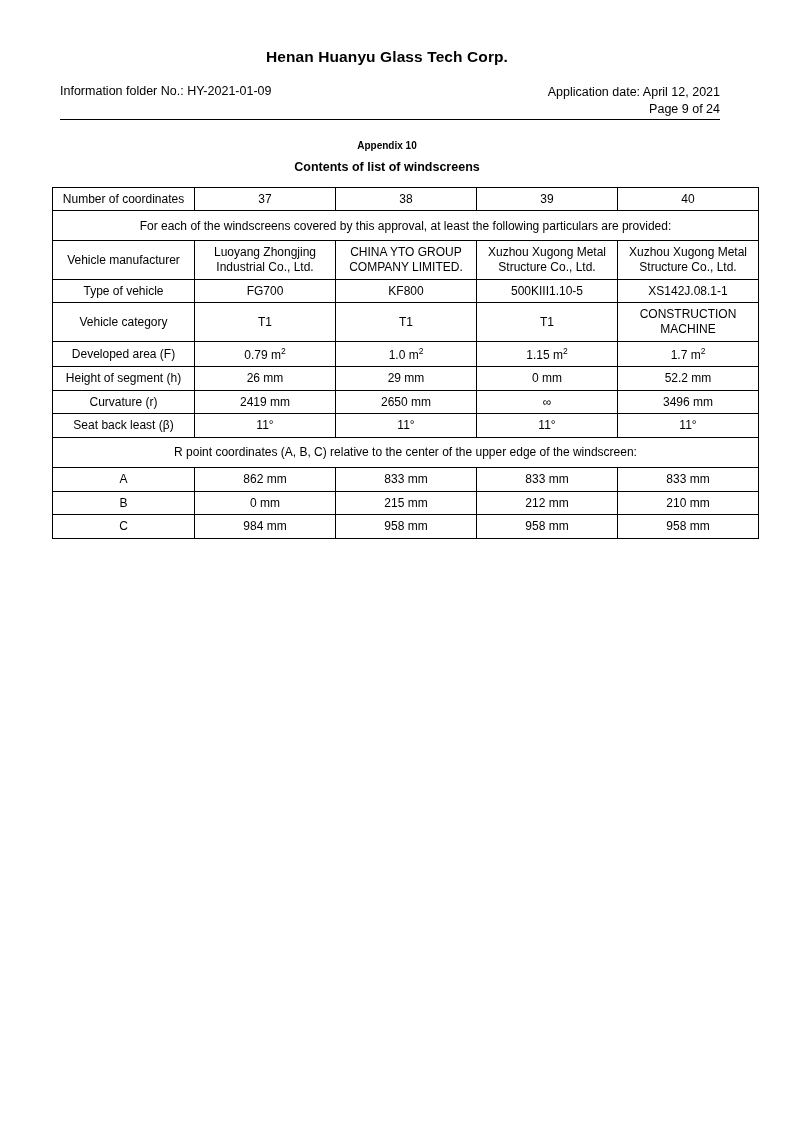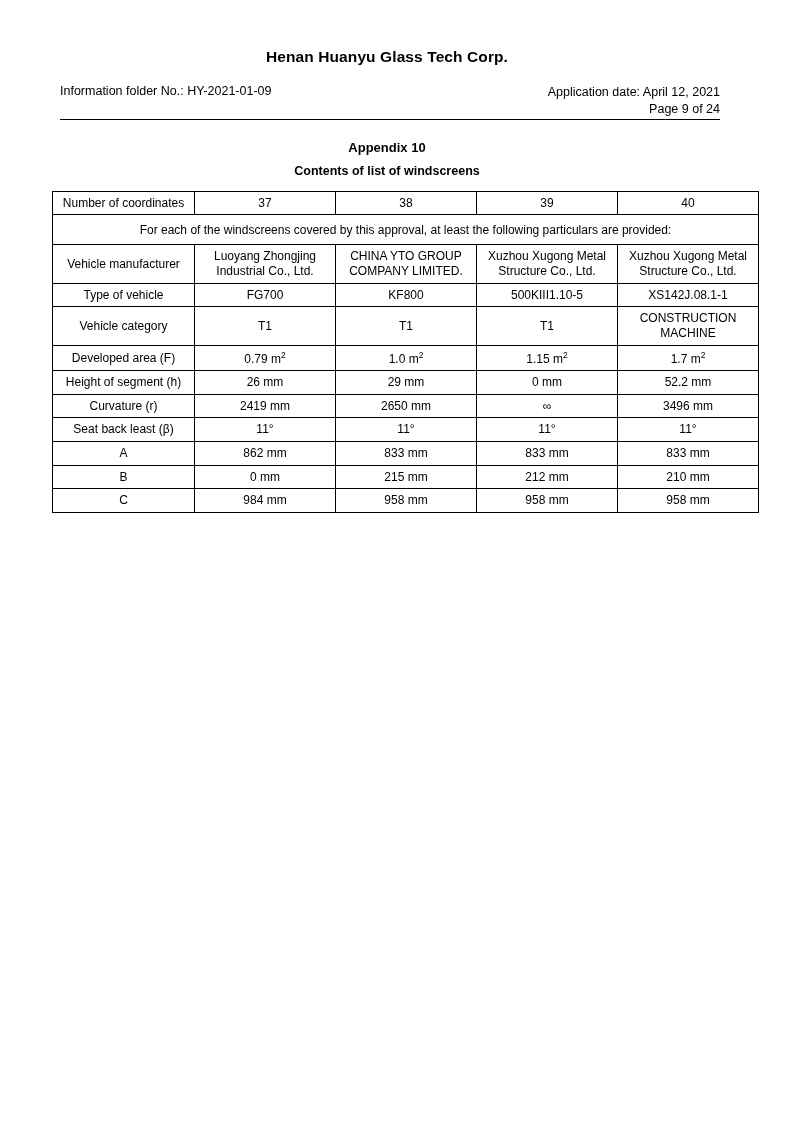--- a/index.html
+++ b/index.html
@@ -45,21 +45,21 @@
   }
   .meta-rule {
     border-bottom: 1px solid #000;
     margin-top: 1px;
     margin-left: 8px;
     margin-right: 2px;
   }
   .appendix-title {
     text-align: center;
     font-weight: bold;
-    font-size: 13px;
+    font-size: 10px;
     margin-top: 20px;
   }
   .appendix-sub {
     text-align: center;
     font-weight: bold;
     font-size: 12.5px;
     margin-top: 9px;
   }
   table.ws {
     border-collapse: collapse;
@@ -178,20 +178,23 @@
 
 
       <tr>
         <td class="label">Seat back least (β)</td>
         <td class="val">11°</td>
         <td class="val">11°</td>
         <td class="val">11°</td>
         <td class="val">11°</td>
       </tr>
 
+      <tr>
+        <td class="full" colspan="5">R point coordinates (A, B, C) relative to the center of the upper edge of the windscreen:</td>
+      </tr>
 
       <tr>
         <td class="label">A</td>
         <td class="val">862 mm</td>
         <td class="val">833 mm</td>
         <td class="val">833 mm</td>
         <td class="val">833 mm</td>
       </tr>
 
       <tr>

